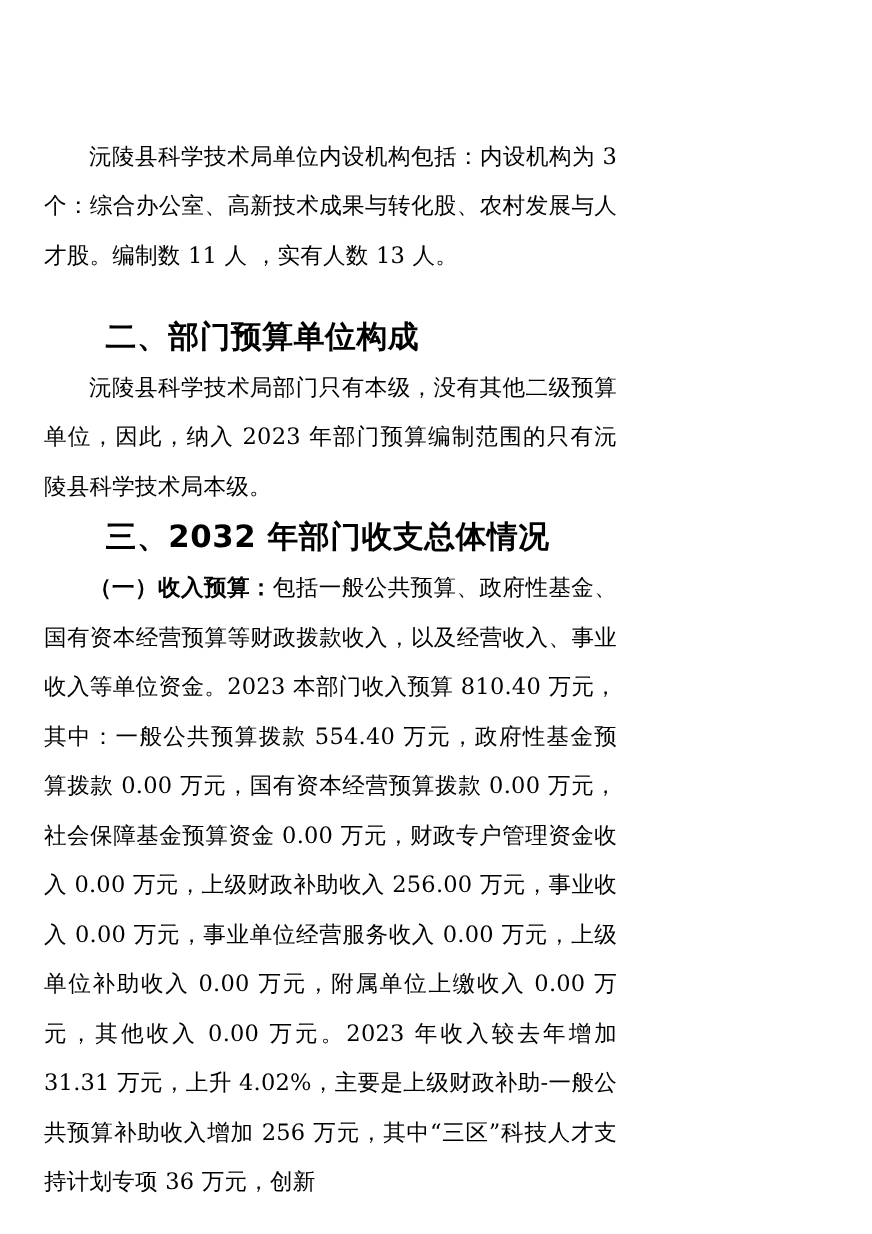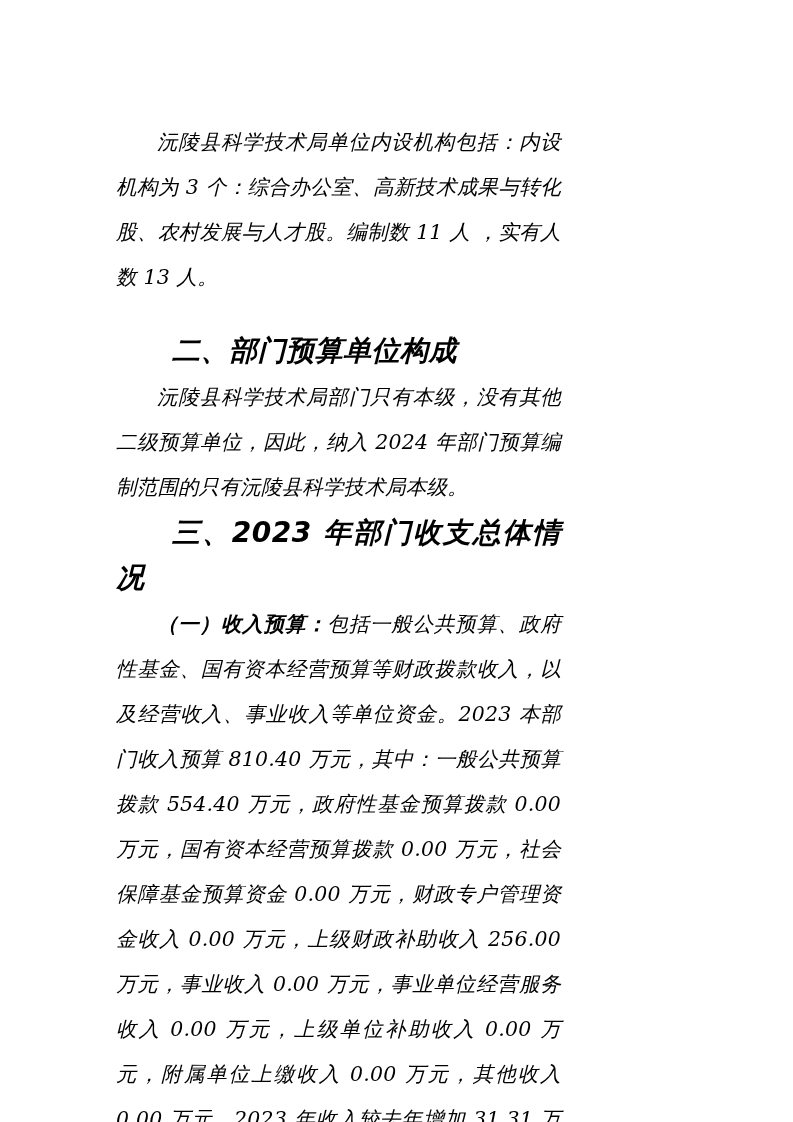--- a/index.html
+++ b/index.html
@@ -11,22 +11,21 @@
     width: 793px;
     height: 1122px;
     font-family: "DejaVu Serif", "Liberation Serif", serif;
     color: #000000;
   }
   .page {
     position: relative;
     width: 657px;
     height: 1122px;
     box-sizing: border-box;
-    padding: 120px 96px 90px 116px;
-    font-style: italic;
+    padding: 120px 96px 90px 40px;
   }
   .doc-body {
     font-size: 20.5px;
     line-height: 45px;
     text-align: justify;
     text-justify: inter-ideograph;
     letter-spacing: 0.2px;
   }
   p {
     margin: 0;
@@ -55,20 +54,20 @@
 </head>
 <body>
 
 <div class="page">
   <div class="doc-body">
 
     <p class="para">沅陵县科学技术局单位内设机构包括：内设机构为 3 个：综合办公室、高新技术成果与转化股、农村发展与人才股。编制数 11 人 ，实有人数 13 人。</p>
 
     <p class="heading gap-before-heading">二、部门预算单位构成</p>
 
-    <p class="para gap-small">沅陵县科学技术局部门只有本级，没有其他二级预算单位，因此，纳入 2024 年部门预算编制范围的只有沅陵县科学技术局本级。</p>
+    <p class="para gap-small">沅陵县科学技术局部门只有本级，没有其他二级预算单位，因此，纳入 2023 年部门预算编制范围的只有沅陵县科学技术局本级。</p>
 
-    <p class="heading">三、2023 年部门收支总体情况</p>
+    <p class="heading">三、2032 年部门收支总体情况</p>
 
     <p class="para gap-small"><span class="inline-bold">（一）收入预算：</span><span>包括一般公共预算、政府性基金、国有资本经营预算等财政拨款收入，以及经营收入、事业收入等单位资金。2023 本部门收入预算 810.40 万元，其中：一般公共预算拨款 554.40 万元，政府性基金预算拨款 0.00 万元，国有资本经营预算拨款 0.00 万元，社会保障基金预算资金 0.00 万元，财政专户管理资金收入 0.00 万元，上级财政补助收入 256.00 万元，事业收入 0.00 万元，事业单位经营服务收入 0.00 万元，上级单位补助收入 0.00 万元，附属单位上缴收入 0.00 万元，其他收入 0.00 万元。2023 年收入较去年增加 31.31 万元，上升 4.02%，主要是上级财政补助-一般公共预算补助收入增加 256 万元，其中“三区”科技人才支持计划专项 36 万元，创新</span></p>
 
   </div>
 </div>
 
 </body></html>

